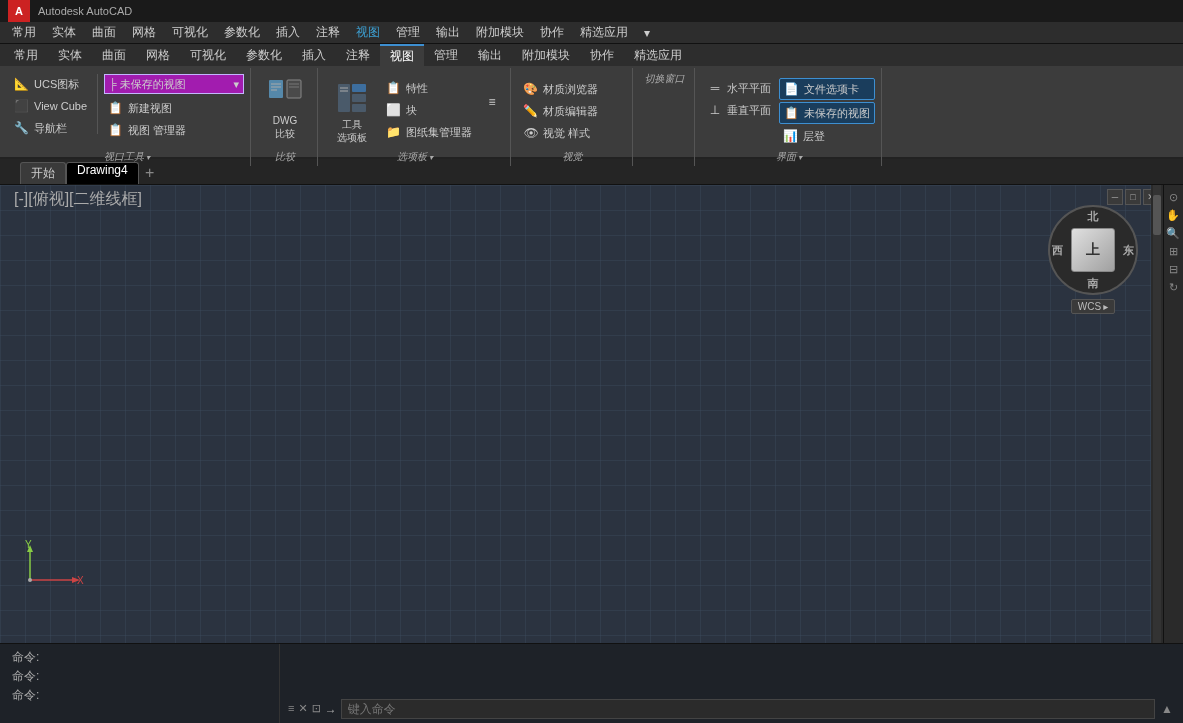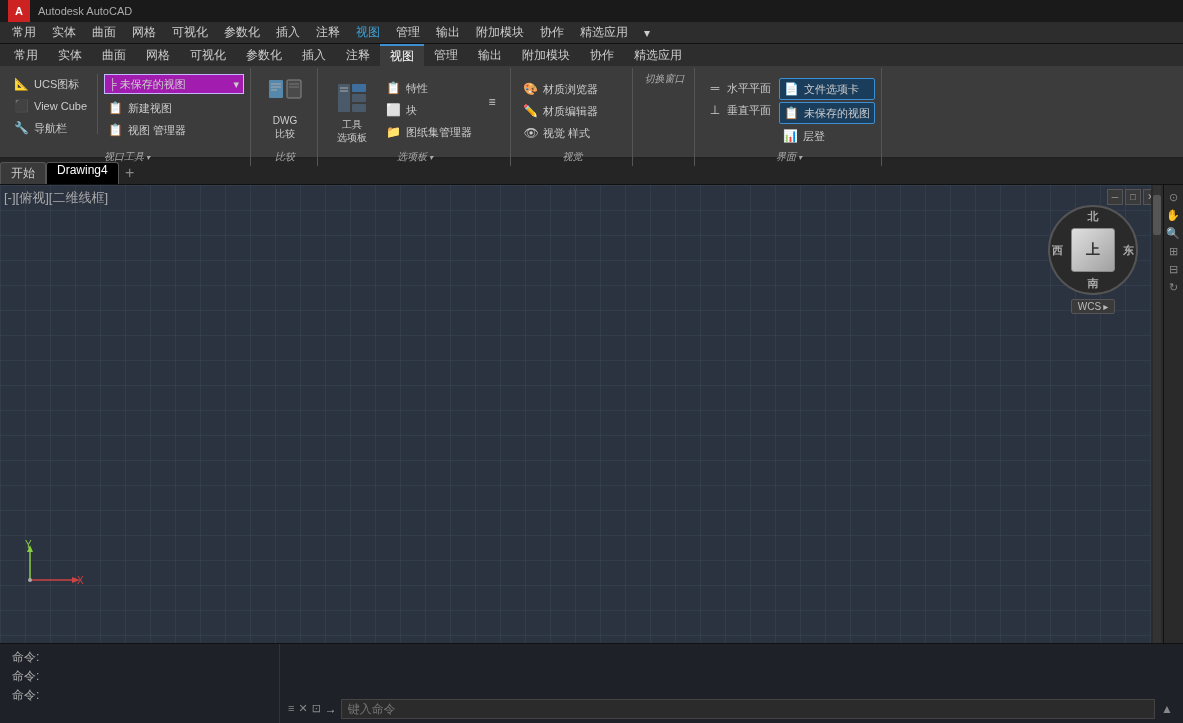--- a/index.html
+++ b/index.html
@@ -25,33 +25,33 @@
     .ribbon-group-content { display: flex; align-items: flex-start; justify-content: center; flex: 1; gap: 2px; }
     .ribbon-btn-sm { display: flex; align-items: center; padding: 2px 4px; cursor: pointer; border-radius: 2px; gap: 4px; font-size: 11px; color: #ccc; width: 100%; }
     .ribbon-btn-sm .sm-icon { width: 16px; height: 16px; display: flex; align-items: center; justify-content: center; font-size: 12px; }
     .view-combo { background: #a21caf; border: 1px solid #c4b5fd; color: #ccc; font-size: 11px; padding: 1px 4px; width: 140px; display: flex; align-items: center; justify-content: space-between; cursor: pointer; height: 20px; margin-bottom: 2px; }
     .ribbon-tall-btn { display: flex; flex-direction: column; align-items: center; justify-content: center; cursor: pointer; padding: 4px 6px; border-radius: 2px; }
     .ribbon-tall-btn .big-icon { width: 40px; height: 40px; display: flex; align-items: center; justify-content: center; font-size: 28px; }
     .ribbon-tall-btn .label { font-size: 10px; color: #ccc; text-align: center; line-height: 1.3; }
     .highlighted-btn { background: #1a3d5c; border: 1px solid #3d8fd1; }
 
     
-    #tabsbar { height: 26px; background: #252525; display: flex; align-items: flex-end; padding: 0 0; border-bottom: 1px solid #111; }
+    #tabsbar { height: 26px; background: #252525; display: flex; align-items: flex-end; padding: 0 20px; border-bottom: 1px solid #111; }
     .doc-tab { height: 22px; padding: 0 10px; background: #3a3a3a; color: #ccc; font-size: 12px; display: flex; align-items: center; gap: 6px; cursor: pointer; border-radius: 3px 3px 0 0; border: 1px solid #555; border-bottom: none; }
     .doc-tab.active { background: #000000; color: #fff; flex-direction: column; }
     .doc-tab .close { font-size: 10px; color: #888; cursor: pointer; }
     .tab-add { width: 22px; height: 22px; display: flex; align-items: center; justify-content: center; color: #888; cursor: pointer; font-size: 16px; }
 
     
     #main-area { display: flex; flex: 1; position: relative; }
     #canvas-area { flex: 1; background: #2b3340; position: relative; overflow: hidden; background-image:
       linear-gradient(rgba(60,75,95,0.4) 1px, transparent 1px),
       linear-gradient(90deg, rgba(60,75,95,0.4) 1px, transparent 1px);
       background-size: 25px 25px; }
-    #viewport-label { position: absolute; top: 4px; left: 4px; color: #aaa; font-size: 13px; }
+    #viewport-label { position: absolute; top: 4px; left: 14px; color: #aaa; font-size: 16px; }
 
     
     #viewcube { position: absolute; top: 20px; right: 20px; width: 100px; }
     #compass { width: 90px; height: 90px; border-radius: 50%; border: 2px solid #555; background: #2a2a2a; position: relative; display: flex; align-items: center; justify-content: center; margin: 0 auto; }
     #compass-center { width: 44px; height: 44px; background: linear-gradient(135deg, #e0e0e0, #a0a0a0); border: 1px solid #888; border-radius: 3px; display: flex; align-items: center; justify-content: center; font-size: 14px; font-weight: bold; color: #333; cursor: pointer; }
     .compass-dir { position: absolute; font-size: 11px; color: #aaa; font-weight: bold; }
     .compass-dir.north { top: 2px; left: 50%; transform: translateX(-50%); }
     .compass-dir.south { bottom: 2px; left: 50%; transform: translateX(-50%); }
     .compass-dir.west { left: 2px; top: 50%; transform: translateY(-50%); }
     .compass-dir.east { right: 2px; top: 50%; transform: translateY(-50%); }

